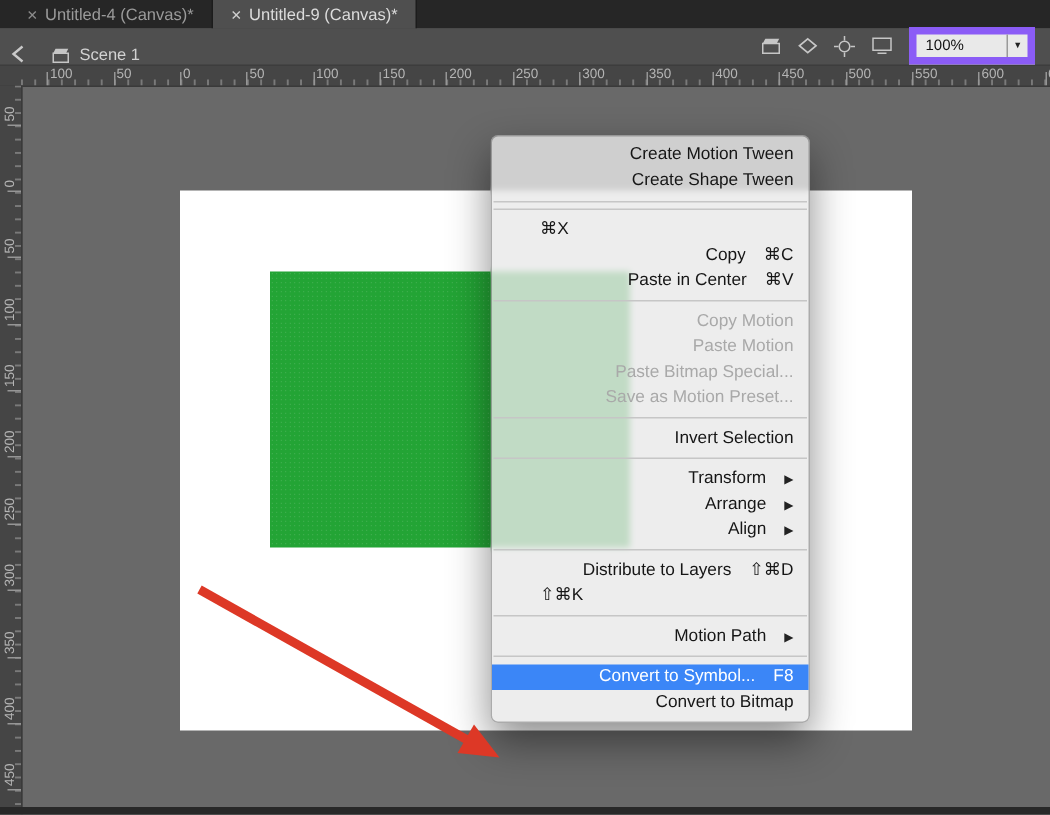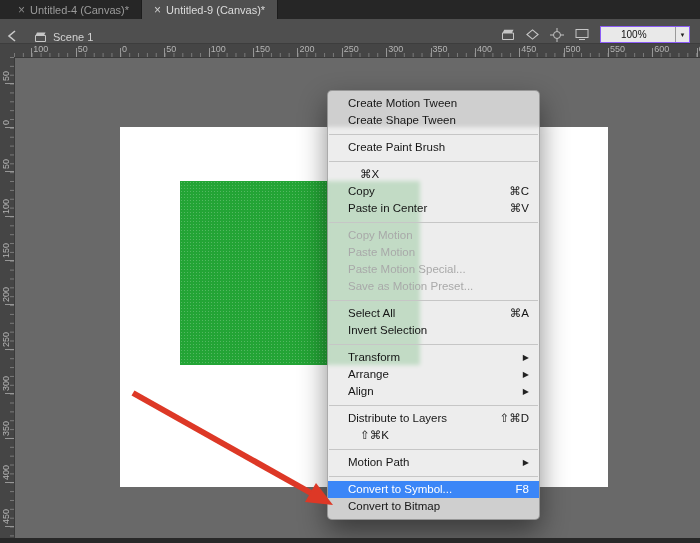--- a/index.html
+++ b/index.html
@@ -21,21 +21,21 @@
   .tab.active{background:#4f4f4f;color:#dcdcdc;}
   .tab-close{font-size:12px;color:#8a8a8a;line-height:1;}
   .tab.active .tab-close{color:#cfcfcf;}
   
   .editbar{position:absolute;left:0;top:19px;right:0;height:24px;background:#4f4f4f;
     display:flex;align-items:flex-end;z-index:4;border-bottom:1px solid #3d3d3d;}
   .back{width:24px;text-align:center;display:flex;align-items:center;justify-content:center;}
   .scene{display:flex;align-items:center;gap:6px;color:#d2d2d2;font-size:11px;margin-left:10px;}
   .editbar-right{margin-left:auto;display:flex;align-items:center;gap:11px;padding-right:10px;}
   .ebicon{display:flex;align-items:center;}
-  .zoom{display:flex;align-items:center;height:15px;background:#e9e9e9;border:1px solid #8b5cf6;padding-left:14px;}
+  .zoom{display:flex;align-items:center;height:15px;background:#e9e9e9;border:5px solid #8b5cf6;}
   .zoom-val{font-size:10px;color:#111;padding:0 6px;min-width:48px;}
   .zoom-arrow{width:13px;height:100%;border-left:1px solid #9a9a9a;font-size:6px;
     display:flex;align-items:center;justify-content:center;color:#222;}
   
   .corner{position:absolute;left:0;top:43px;width:14px;height:14px;background:#454545;
     border-right:1px solid #3a3a3a;border-bottom:1px solid #3a3a3a;z-index:3;}
   .ruler-h{position:absolute;left:14px;top:43px;width:686px;height:14px;background-color:#454545;
     background-image:linear-gradient(90deg,#7a7a7a 0,#7a7a7a 1px,transparent 1px);
     background-size:8.87px 4px;background-repeat:repeat-x;background-position:left bottom;
     border-bottom:1px solid #3a3a3a;overflow:hidden;z-index:3;}
@@ -55,21 +55,21 @@
     background-image:radial-gradient(rgba(255,255,255,0.22) 18%, transparent 19%);
     background-size:3px 3px;z-index:2;}
   
   .menu{position:absolute;left:327px;top:90px;width:211px;
     background:rgba(233,233,233,0.8);
     border:1px solid rgba(50,50,50,0.35);border-radius:5px;
     box-shadow:0 12px 28px rgba(0,0,0,0.45);
     padding:4px 0;z-index:5;backdrop-filter:blur(2px);}
   .menu-item{height:17px;line-height:17px;display:flex;align-items:center;
     padding:0 10px 0 20px;font-size:11.5px;color:#161616;white-space:nowrap;}
-  .mi-label{flex:1;overflow:hidden;}
+  .mi-label{flex:1;overflow:hidden;text-align:right;}
   .mi-shortcut{margin-left:12px;}
   .mi-arrow{margin-left:12px;font-size:8px;color:#222;}
   .menu-item.disabled{color:#a9a9a9;}
   .menu-item.highlighted{background:var(--accent);color:#ffffff;}
   .menu-item.highlighted .mi-shortcut{color:#ffffff;}
   .menu-sep{height:1px;background:#c6c6c6;margin:4.5px 1px;}
   
   .arrow-svg{position:absolute;left:0;top:0;width:700px;height:543px;z-index:9;pointer-events:none;}
   
   .bottom-strip{position:absolute;left:0;bottom:0;width:100%;height:5px;background:#282828;z-index:6;}
@@ -200,53 +200,46 @@
   <div class="green-rect"></div>
 
   <div class="menu" id="ctxMenu">
       <div class="menu-item">
         <span class="mi-label">Create Motion Tween</span>
       </div>
       <div class="menu-item">
         <span class="mi-label">Create Shape Tween</span>
       </div>
       <div class="menu-sep"></div>
-      <div class="menu-item">
-        <span class="mi-label">Create Paint Brush</span>
-      </div>
       <div class="menu-sep"></div>
       <div class="menu-item">
         <span class="mi-shortcut">⌘X</span>
       </div>
       <div class="menu-item">
         <span class="mi-label">Copy</span>
         <span class="mi-shortcut">⌘C</span>
       </div>
       <div class="menu-item">
         <span class="mi-label">Paste in Center</span>
         <span class="mi-shortcut">⌘V</span>
       </div>
       <div class="menu-sep"></div>
       <div class="menu-item disabled">
         <span class="mi-label">Copy Motion</span>
       </div>
       <div class="menu-item disabled">
         <span class="mi-label">Paste Motion</span>
       </div>
       <div class="menu-item disabled">
-        <span class="mi-label">Paste Motion Special...</span>
+        <span class="mi-label">Paste Bitmap Special...</span>
       </div>
       <div class="menu-item disabled">
         <span class="mi-label">Save as Motion Preset...</span>
       </div>
       <div class="menu-sep"></div>
-      <div class="menu-item">
-        <span class="mi-label">Select All</span>
-        <span class="mi-shortcut">⌘A</span>
-      </div>
       <div class="menu-item">
         <span class="mi-label">Invert Selection</span>
       </div>
       <div class="menu-sep"></div>
       <div class="menu-item">
         <span class="mi-label">Transform</span>
         <span class="mi-arrow">▶</span>
       </div>
       <div class="menu-item">
         <span class="mi-label">Arrange</span>

